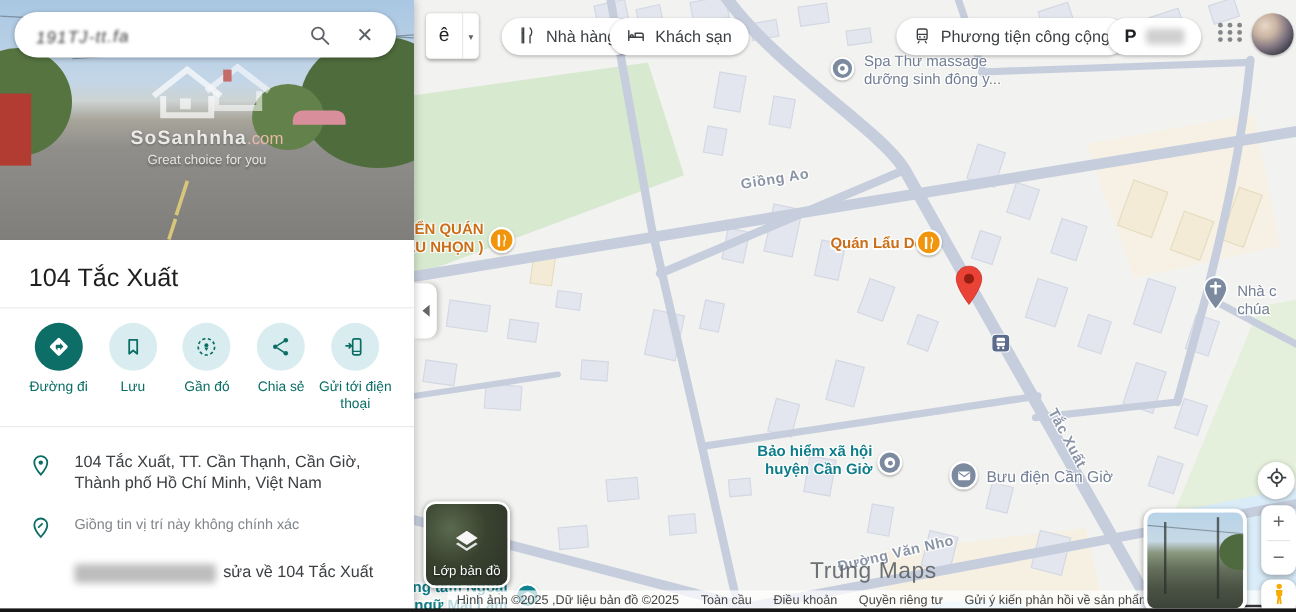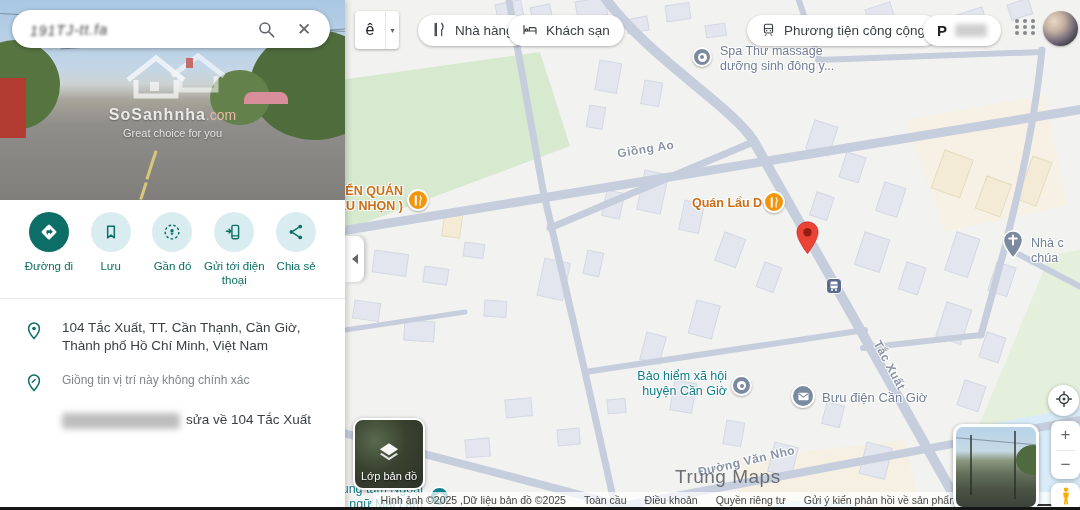--- a/index.html
+++ b/index.html
@@ -47,21 +47,21 @@
                filter:blur(3px); vertical-align:middle; margin-right:6px; }
 
   
   .map { position:absolute; left:345px; top:0; width:735px; height:510px; overflow:hidden; background:#f2f2f0; }
   .map svg.bg { position:absolute; left:0; top:0; z-index:0; }
 
   .mlabel { position:absolute; z-index:4; font-size:12.5px; line-height:1.2; white-space:nowrap;
             text-shadow:-1px -1px 0 rgba(255,255,255,.9),1px -1px 0 rgba(255,255,255,.9),
                         -1px 1px 0 rgba(255,255,255,.9),1px 1px 0 rgba(255,255,255,.9); }
   .grey-poi { color:#727e95; }
-  .teal-poi { color:#0e7d8a; }
+  .teal-poi { color:#0e7d8a;font-weight:bold; }
   .orange-poi { color:#cb6e17; font-weight:bold; }
   .street { color:#8a94a6; font-weight:bold; letter-spacing:.5px; font-size:12px; }
   .ta-r { text-align:right; }
   .pink-m { color:#e254a5; font-weight:bold; font-size:13px; z-index:2; }
 
   .poi-circle { position:absolute; z-index:5; width:22px; height:22px; border-radius:50%;
                 border:2px solid #fff; box-shadow:0 1px 2px rgba(0,0,0,.3);
                 display:flex; align-items:center; justify-content:center; cursor:pointer; }
   .orange-bg { background:#f0950c; }
   .greyblue-bg { background:#7c8aa0; }
@@ -161,20 +161,23 @@
               <circle cx="10" cy="10" r="6.2" fill="none" stroke="#5f6368" stroke-width="2"></circle>
               <line x1="14.8" y1="14.8" x2="21" y2="21" stroke="#5f6368" stroke-width="2" stroke-linecap="round"></line>
             </svg>
         </div>
         <div class="sb-ic">
             <span class="x-glyph">✕</span>
           </div>
       </div>
     </div>
 
+    <div class="title-block">
+      <div class="place-title">104 Tắc Xuất</div>
+    </div>
 
     <div class="actions">
       <div class="action">
         <div class="action-circle primary">
           <svg width="22" height="22" viewBox="0 0 24 24">
             <rect x="5.8" y="5.8" width="12.4" height="12.4" rx="1.6" transform="rotate(45 12 12)" fill="#fff"></rect>
             <path d="M9.2 13.4v-2.2a1 1 0 0 1 1-1h3V8.6l3 3.1-3 3.1v-1.6h-2.4v2.2z" fill="#0c6e66"></path>
           </svg>
         </div>
         <div class="action-label">Đường đi</div>
@@ -189,42 +192,42 @@
       </div>
       <div class="action">
         <div class="action-circle">
           <svg width="20" height="20" viewBox="0 0 24 24">
             <circle cx="12" cy="12" r="8.2" fill="none" stroke="#0b6e65" stroke-width="1.7" stroke-dasharray="3.1 2.6"></circle>
             <circle cx="12" cy="10.4" r="2" fill="#0b6e65"></circle>
               <path d="M12 16.2l-2.1-3.4h4.2z" fill="#0b6e65"></path>
           </svg>
         </div>
         <div class="action-label">Gần đó</div>
-      </div>
-      <div class="action">
-        <div class="action-circle">
-          <svg width="20" height="20" viewBox="0 0 24 24">
-            <rect x="9.5" y="4" width="8" height="16" rx="1.6" fill="none" stroke="#0b6e65" stroke-width="1.7"></rect>
-            <line x1="9.5" y1="16.6" x2="17.5" y2="16.6" stroke="#0b6e65" stroke-width="1.4"></line>
-            <path d="M2.8 11h5.4m0 0L6 8.8M8.2 11L6 13.2" fill="none" stroke="#0b6e65" stroke-width="1.7" stroke-linecap="round"></path>
-          </svg>
-        </div>
-        <div class="action-label">Gửi tới điện thoại</div>
       </div>
       <div class="action">
         <div class="action-circle">
           <svg width="20" height="20" viewBox="0 0 24 24">
             <circle cx="17" cy="5.5" r="2.3" fill="#0b6e65"></circle>
               <circle cx="17" cy="18.5" r="2.3" fill="#0b6e65"></circle>
               <circle cx="6.5" cy="12" r="2.3" fill="#0b6e65"></circle>
             <line x1="8.4" y1="10.9" x2="15.2" y2="6.5" stroke="#0b6e65" stroke-width="1.6"></line>
             <line x1="8.4" y1="13.1" x2="15.2" y2="17.5" stroke="#0b6e65" stroke-width="1.6"></line>
           </svg>
         </div>
         <div class="action-label">Chia sẻ</div>
+      </div>
+      <div class="action">
+        <div class="action-circle">
+          <svg width="20" height="20" viewBox="0 0 24 24">
+            <rect x="9.5" y="4" width="8" height="16" rx="1.6" fill="none" stroke="#0b6e65" stroke-width="1.7"></rect>
+            <line x1="9.5" y1="16.6" x2="17.5" y2="16.6" stroke="#0b6e65" stroke-width="1.4"></line>
+            <path d="M2.8 11h5.4m0 0L6 8.8M8.2 11L6 13.2" fill="none" stroke="#0b6e65" stroke-width="1.7" stroke-linecap="round"></path>
+          </svg>
+        </div>
+        <div class="action-label">Gửi tới điện thoại</div>
       </div>
     </div>
 
     <div class="info-list">
       <div class="info-row">
         <div class="info-ic">
           <svg width="20" height="20" viewBox="0 0 24 24">
             <path d="M12 2.5c-3.6 0-6.5 2.8-6.5 6.4 0 4.8 6.5 12.1 6.5 12.1s6.5-7.3 6.5-12.1c0-3.6-2.9-6.4-6.5-6.4z" fill="none" stroke="#0b6e65" stroke-width="1.8"></path>
             <circle cx="12" cy="9" r="2.2" fill="#0b6e65"></circle>
           </svg>

